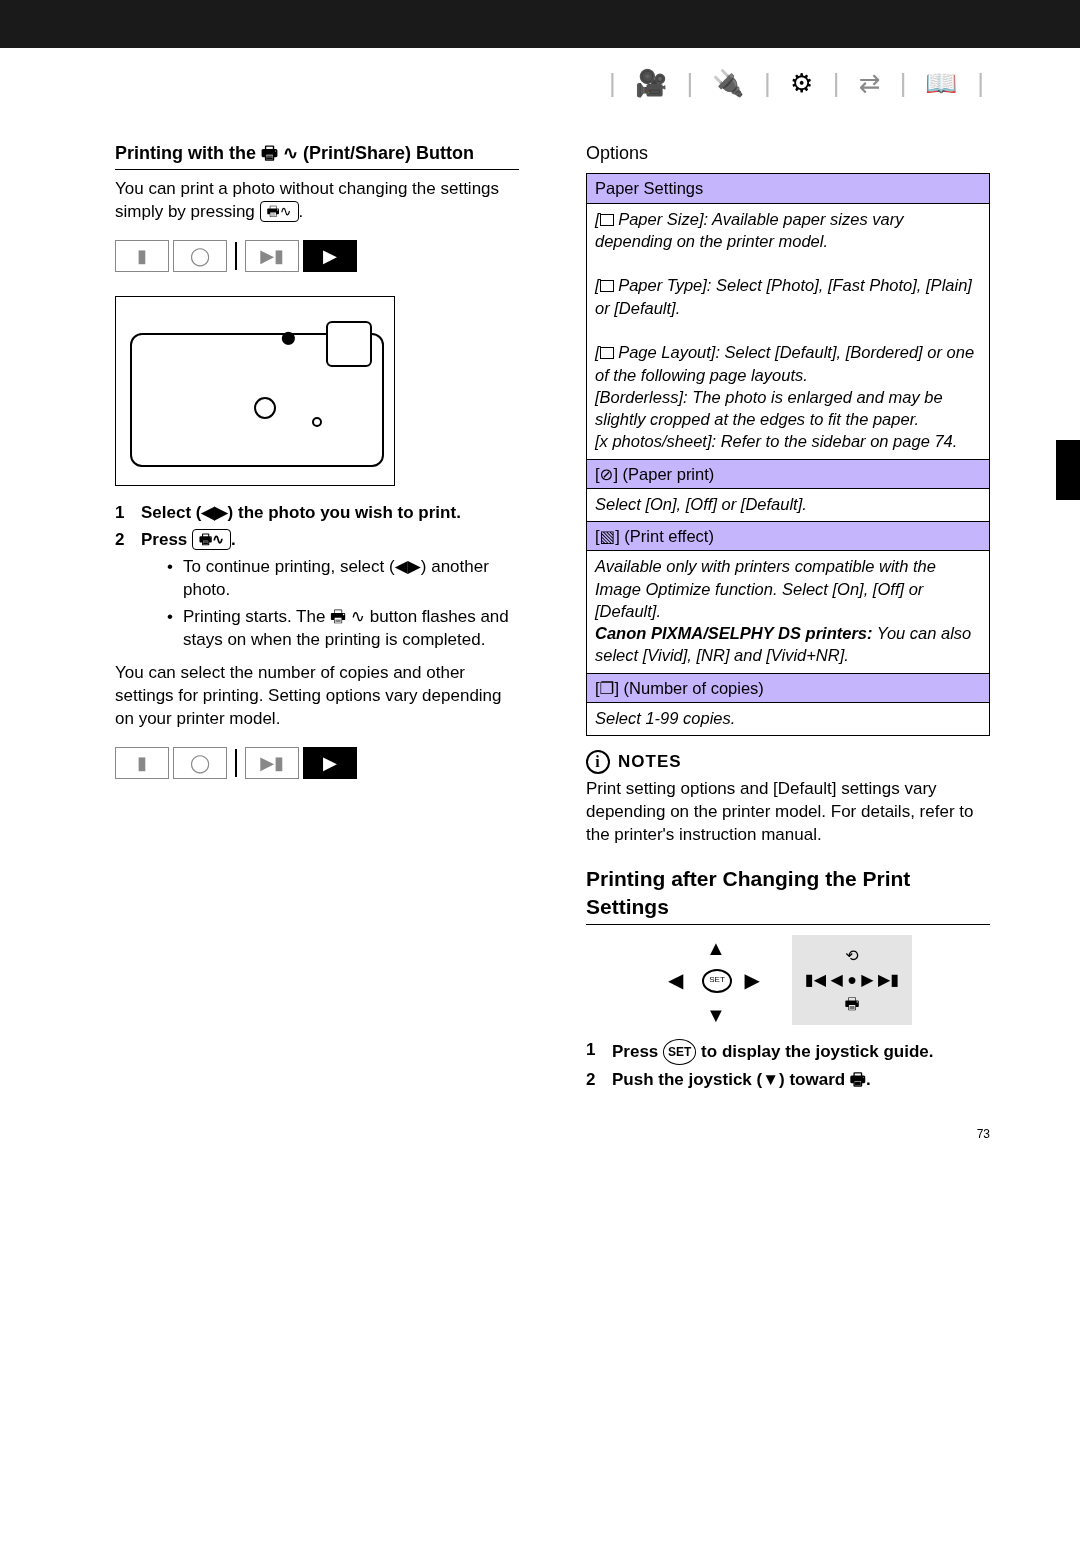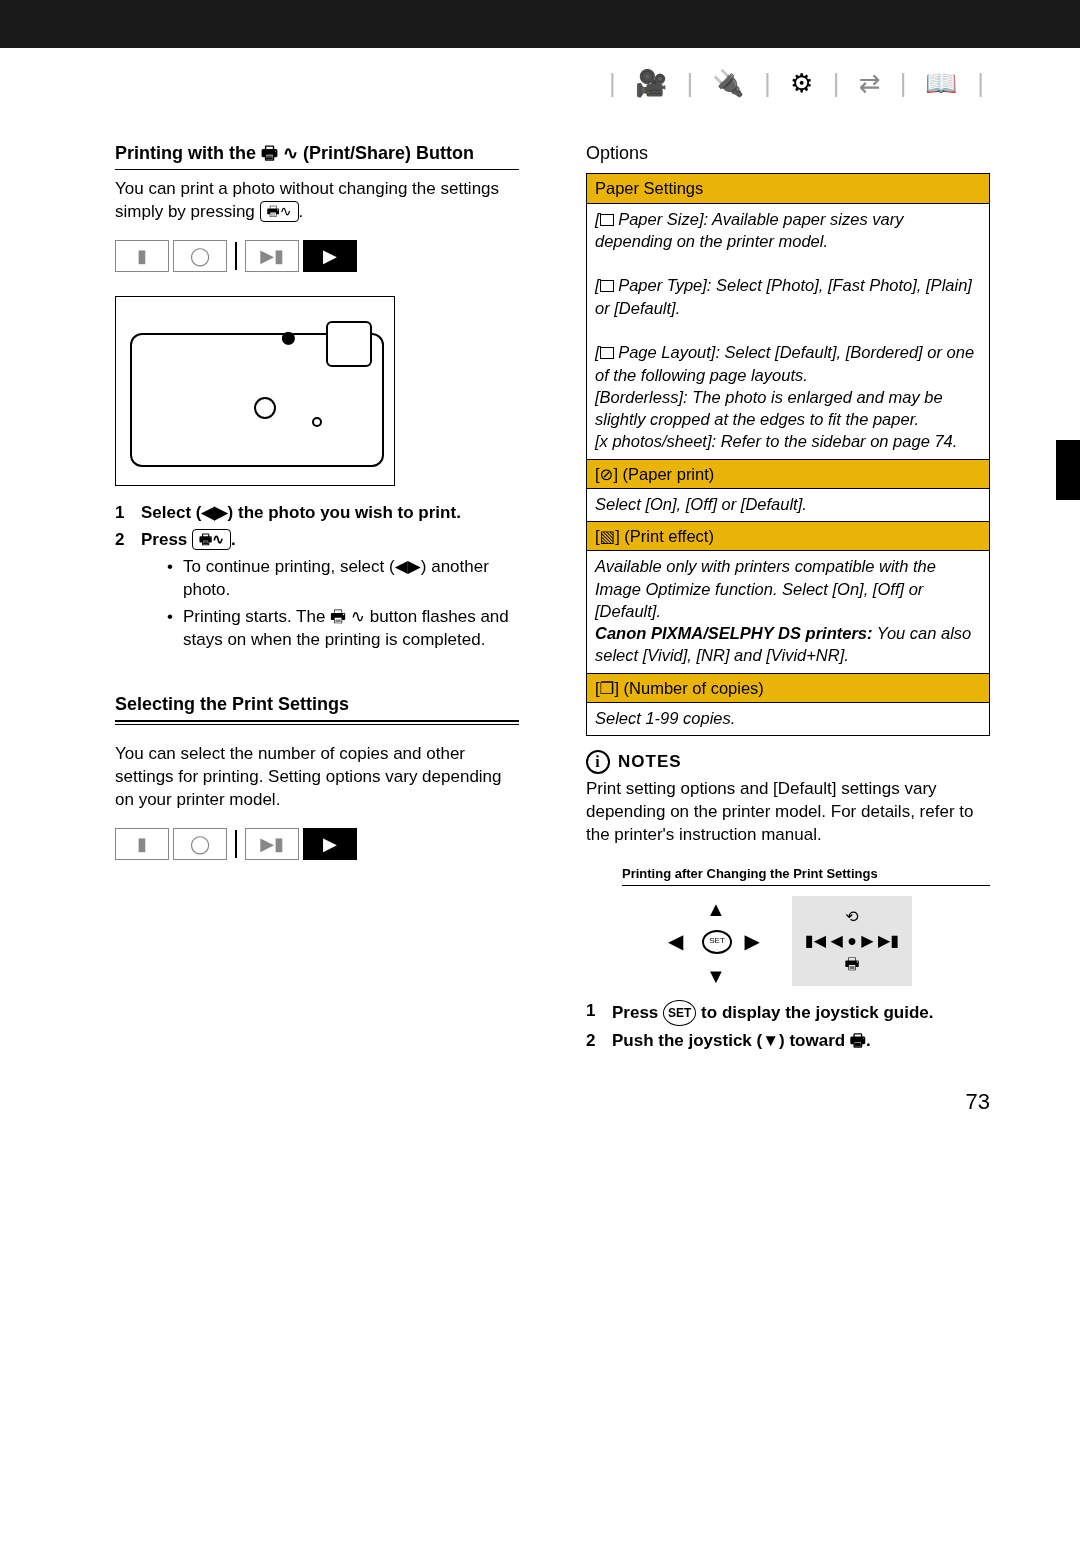--- a/index.html
+++ b/index.html
@@ -61,26 +61,25 @@
   .heading.u2::after {
     content: "";
     display: block;
     border-top: 2px solid #000;
     border-bottom: 1px solid #000;
     height: 2px;
     margin-top: 4px;
   }
   .subheading {
     font-weight: bold;
-    font-size: 13px;
+    font-size: 21px;
     border-bottom: 1px solid #000;
     padding-bottom: 2px;
     margin-top: 18px;
     margin-bottom: 10px;
-    margin-left: 36px;
   }
   .opt-title {
     font-size: 18px;
     margin-bottom: 8px;
   }
   p { margin-bottom: 10px; }
   .mode-strip {
     display: inline-flex;
     align-items: center;
     gap: 4px;
@@ -180,21 +179,21 @@
     content: "•";
     position: absolute;
     left: 0;
   }
   .opt-table {
     border: 1.5px solid #000;
     font-size: 16.5px;
     margin-bottom: 14px;
   }
   .opt-table .hdr {
-    background: #eab308;
+    background: #c4b5fd;
     border-bottom: 1px solid #000;
     padding: 3px 8px;
   }
   .opt-table .cell {
     padding: 4px 8px 6px 8px;
     font-style: italic;
   }
   .opt-table .cell + .hdr { border-top: 1px solid #000; }
   .notes-h {
     font-weight: bold;
@@ -267,21 +266,21 @@
     border: 1.5px solid #000;
     border-radius: 50%;
     padding: 4px 4px;
     font-size: 12px;
     vertical-align: 1px;
     line-height: 16px;
   }
   .page-num {
     text-align: right;
     margin-top: 24px;
-    font-size: 22px;
+    font-size: 12px;
   }
   .sq-ico {
     display:inline-block;
     border:1.5px solid #000;
     width:14px; height:12px;
     vertical-align: -1px;
   }
 </style>
 </head>
 <body>
@@ -328,21 +327,20 @@
           <span>Press </span><span class="gl">🖶∿</span><span>.</span>
           <ul class="bul">
             <li>To continue printing, select (◀▶) another photo.</li>
             <li>
               <span>Printing starts. The </span>🖶 ∿<span> button flashes and stays on when the printing is completed.</span>
             </li>
           </ul>
         </li>
       </ol>
 
-      <div class="heading u2">Selecting the Print Settings</div>
 
       <p>You can select the number of copies and other settings for printing. Setting options vary depending on your printer model.</p>
 
       <div class="mode-strip">
         <span class="mode-box">▮</span>
         <span class="mode-box">◯</span>
         <span class="divider"></span>
         <span class="mode-box">▶▮</span>
         <span class="mode-box dark">▶</span>
       </div>

